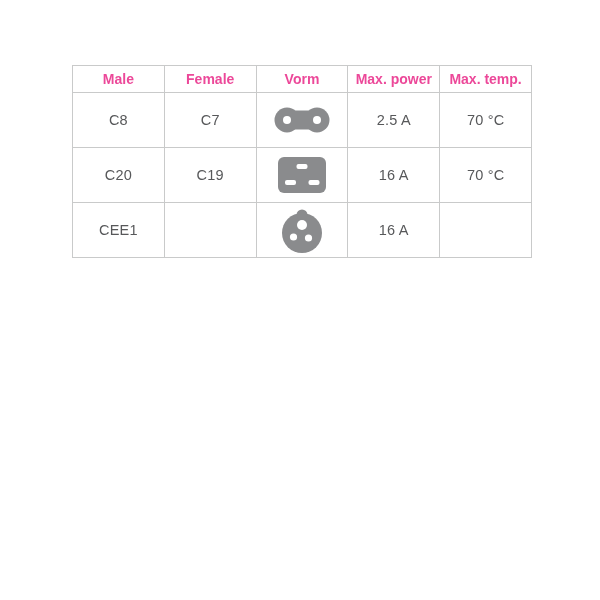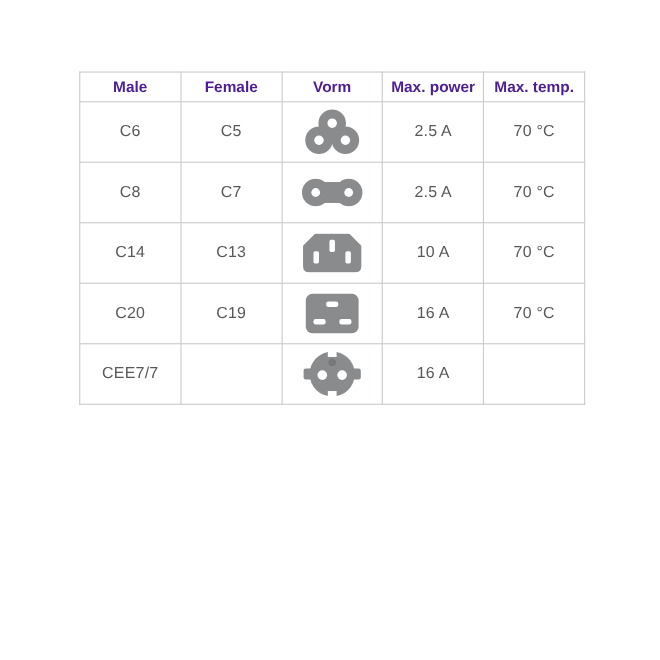--- a/index.html
+++ b/index.html
@@ -13,21 +13,21 @@
   }
   table{
     border-collapse:collapse;table-layout:fixed;width:460px;
     color:#57585a;
   }
   th,td{
     border:1px solid #c9caca;text-align:center;vertical-align:middle;
     padding:0;overflow:hidden;
   }
   th{
-    height:26px;font-size:14px;font-weight:bold;color:#4c1d95;
+    height:26px;font-size:14px;font-weight:bold;color:#ec4899;
   }
   td{
     height:54px;font-size:14.5px;letter-spacing:.2px;
   }
   td svg{display:block;margin:0 auto;}
 </style>
 </head>
 <body>
 
 <div class="table-wrap">
@@ -36,113 +36,75 @@
     <tr>
       <th>Male</th>
       <th>Female</th>
       <th>Vorm</th>
       <th>Max. power</th>
       <th>Max. temp.</th>
     </tr>
   </thead>
   <tbody>
 
-    <tr>
-      <td>C6</td>
-      <td>C5</td>
-      <td>
-        <svg width="52" height="42" viewBox="0 0 52 42">
-          <g fill="#8a8b8d">
-            <circle cx="26" cy="13" r="12.5"></circle>
-                <circle cx="14" cy="28.5" r="12.5"></circle>
-                <circle cx="38" cy="28.5" r="12.5"></circle>
-          </g>
-          <g fill="#ffffff">
-            <circle cx="26" cy="13" r="4.3"></circle>
-                <circle cx="14" cy="28.5" r="4.3"></circle>
-                <circle cx="38" cy="28.5" r="4.3"></circle>
-          </g>
-        </svg>
-      </td>
-      <td>2.5 A</td>
-      <td>70 °C</td>
-    </tr>
 
     <tr>
       <td>C8</td>
       <td>C7</td>
       <td>
         <svg width="56" height="26" viewBox="0 0 56 26">
           <g fill="#8a8b8d">
             <circle cx="13" cy="13" r="12.5"></circle>
                 <circle cx="43" cy="13" r="12.5"></circle>
             <rect x="13" y="3.5" width="30" height="19"></rect>
           </g>
           <circle cx="13" cy="13" r="4" fill="#ffffff"></circle>
               <circle cx="43" cy="13" r="4" fill="#ffffff"></circle>
         </svg>
       </td>
       <td>2.5 A</td>
       <td>70 °C</td>
     </tr>
 
-    <tr>
-      <td>C14</td>
-      <td>C13</td>
-      <td>
-        <svg width="54" height="36" viewBox="0 0 54 36">
-          <path d="M12 2 L42 2 L52 12 L52 30 Q52 34 48 34 L6 34 Q2 34 2 30 L2 12 Z" fill="#8a8b8d" stroke="#8a8b8d" stroke-width="3" stroke-linejoin="round"></path>
-          <g fill="#ffffff">
-            <rect x="24.5" y="6" width="5" height="11" rx="1.5"></rect>
-            <rect x="10" y="16.5" width="5" height="11" rx="1.5"></rect>
-            <rect x="39" y="16.5" width="5" height="11" rx="1.5"></rect>
-          </g>
-        </svg>
-      </td>
-      <td>10 A</td>
-      <td>70 °C</td>
-    </tr>
 
 
     <tr>
       <td>C20</td>
       <td>C19</td>
       <td>
         <svg width="50" height="38" viewBox="0 0 50 38">
           <rect x="1" y="1" width="48" height="36" rx="6" fill="#8a8b8d"></rect>
           <g fill="#ffffff">
             <rect x="19.5" y="8" width="11" height="5" rx="2"></rect>
             <rect x="8" y="24" width="11" height="5" rx="2"></rect>
             <rect x="31.5" y="24" width="11" height="5" rx="2"></rect>
           </g>
         </svg>
       </td>
       <td>16 A</td>
       <td>70 °C</td>
     </tr>
 
 
-
     <tr>
-      <td>CEE7/7</td>
+      <td>CEE1</td>
       <td></td>
       <td>
-        <svg width="56" height="46" viewBox="0 0 56 46">
+        <svg width="50" height="47" viewBox="0 0 50 47">
           <g fill="#8a8b8d">
-            <rect x="2" y="18" width="52" height="10" rx="2"></rect>
-            <circle cx="28" cy="23" r="20.5"></circle>
+            <circle cx="25" cy="26" r="20"></circle>
+            <circle cx="25" cy="8" r="5.5"></circle>
           </g>
           <g fill="#ffffff">
-            <rect x="24" y="0" width="8" height="7.5"></rect>
-            <rect x="24" y="38.5" width="8" height="7.5"></rect>
-            <circle cx="19" cy="24" r="4.4"></circle>
-            <circle cx="37" cy="24" r="4.4"></circle>
+            <circle cx="25" cy="18" r="5"></circle>
+            <circle cx="16.5" cy="30" r="3.6"></circle>
+            <circle cx="31.5" cy="31" r="3.6"></circle>
           </g>
-          <circle cx="28" cy="12.5" r="3.4" fill="#77787a"></circle>
         </svg>
       </td>
       <td>16 A</td>
       <td></td>
     </tr>
 
+
   </tbody>
 </table>
 </div>
 
 </body></html>

